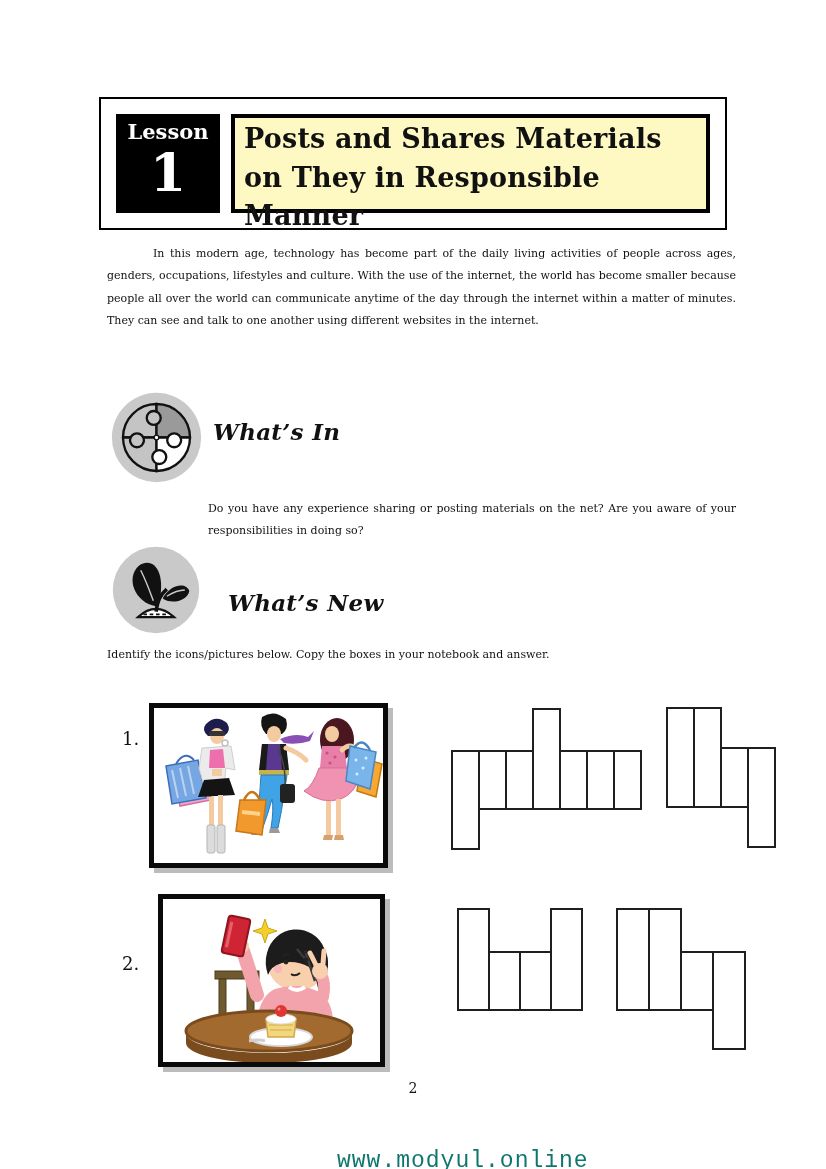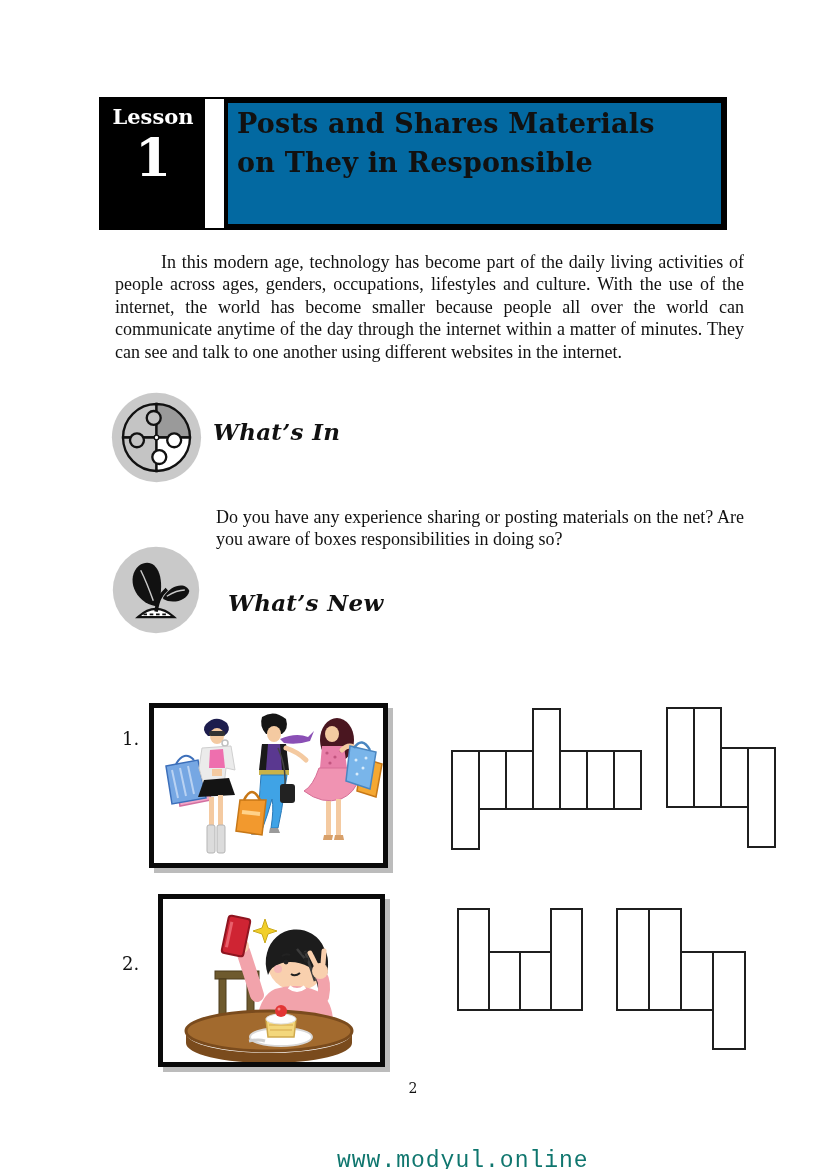--- a/index.html
+++ b/index.html
@@ -2,30 +2,30 @@
 <html><head>
 <meta charset="utf-8">
 <style>
   html,body{margin:0;padding:0;background:#fff;}
   .page{position:relative;width:826px;height:1169px;background:#ffffff;overflow:hidden;
         font-family:"DejaVu Serif",serif;color:#111;}
   .abs{position:absolute;}
 
   
   .lesson-header{left:99px;top:97px;width:628px;height:133px;border:2px solid #000;
-                 padding:0;display:flex;box-sizing:border-box;background:#fff;}
+                 padding:15px;display:flex;box-sizing:border-box;background:#fff;}
   .lesson-cell{width:104px;background:#000;color:#fff;display:flex;flex-direction:column;
                align-items:center;padding-top:5px;box-sizing:border-box;}
   .lesson-label{font-size:21px;font-weight:bold;line-height:26px;}
   .lesson-number{font-size:52px;font-weight:bold;line-height:56px;}
-  .title-cell{flex:1;border:4px solid #000;margin-left:19px;padding:2px 4px 2px 9px;box-sizing:border-box;background:#0369a1;}
+  .title-cell{flex:1;border:4px solid #000;margin-left:11px;padding:2px 4px 2px 9px;box-sizing:border-box;background:#fef9c3;}
   .title-line{font-size:27px;font-weight:bold;line-height:38.5px;letter-spacing:.2px;white-space:nowrap;}
 
   
-  .body-text{font-size:18px;line-height:22.4px;text-align:justify;margin:16px;font-family:Liberation Serif, serif;}
+  .body-text{font-size:11px;line-height:22.4px;text-align:justify;margin:8px;}
   .intro{left:99px;top:235px;width:629px;text-indent:46px;}
   .whatsin-text{left:200px;top:490px;width:528px;}
   .instruction{left:99px;top:636px;width:629px;}
   .section-heading{font-size:23px;font-weight:bold;font-style:italic;letter-spacing:.3px;}
   .h-whatsin{left:213px;top:418px;}
   .h-whatsnew{left:228px;top:571px;margin-top:18px;}
 
   
   .num-label{font-size:18px;}
   .img-frame{border:5px solid #0a0a0a;background:#fff;box-shadow:5px 5px 0 #bcbcbc;box-sizing:border-box;}
@@ -45,53 +45,55 @@
 <div class="page">
 
   <div class="abs lesson-header">
     <div class="lesson-cell">
       <div class="lesson-label">Lesson</div>
       <div class="lesson-number">1</div>
     </div>
     <div class="title-cell">
       <div class="title-line">Posts and Shares Materials</div>
       <div class="title-line">on They in Responsible</div>
+      <div class="title-line">Manner</div>
     </div>
   </div>
 
   <p class="abs body-text intro">In this modern age, technology has become part of the daily living activities of people across ages, genders, occupations, lifestyles and culture. With the use of the internet, the world has become smaller because people all over the world can communicate anytime of the day through the internet within a matter of minutes. They can see and talk to one another using different websites in the internet.</p>
 
   <svg class="abs" style="left:110px;top:391px;" width="93" height="93" viewBox="0 0 100 100">
     <circle cx="50" cy="50" r="48" fill="#c9c9c9"></circle>
     <path d="M50,50 L50,14 A36,36 0 0 0 14,50 Z" fill="#c4c4c4" stroke="#111" stroke-width="2.5"></path>
     <path d="M50,50 L86,50 A36,36 0 0 0 50,14 Z" fill="#9a9a9a" stroke="#111" stroke-width="2.5"></path>
     <path d="M50,50 L14,50 A36,36 0 0 0 50,86 Z" fill="#c4c4c4" stroke="#111" stroke-width="2.5"></path>
     <path d="M50,50 L50,86 A36,36 0 0 0 86,50 Z" fill="#ffffff" stroke="#111" stroke-width="2.5"></path>
     <circle cx="47" cy="29" r="7.5" fill="#c4c4c4" stroke="#111" stroke-width="2.5"></circle>
     <circle cx="29" cy="53" r="7.5" fill="#c4c4c4" stroke="#111" stroke-width="2.5"></circle>
     <circle cx="53" cy="71" r="7.5" fill="#ffffff" stroke="#111" stroke-width="2.5"></circle>
     <circle cx="69" cy="53" r="7.5" fill="#ffffff" stroke="#111" stroke-width="2.5"></circle>
     <circle cx="50" cy="50" r="2.5" fill="#fff" stroke="#111" stroke-width="1.5"></circle>
   </svg>
   <div class="abs section-heading h-whatsin">What’s In</div>
 
-  <p class="abs body-text whatsin-text">Do you have any experience sharing or posting materials on the net? Are you aware of boxes responsibilities in doing so?</p>
+  <p class="abs body-text whatsin-text">Do you have any experience sharing or posting materials on the net? Are you aware of your responsibilities in doing so?</p>
 
   <svg class="abs" style="left:111px;top:545px;" width="90" height="90" viewBox="0 0 100 100">
     <circle cx="50" cy="50" r="48" fill="#c9c9c9"></circle>
     <path d="M30,80 Q50,62 70,80 Z" fill="#fff" stroke="#111" stroke-width="2.5"></path>
     <path d="M36,77 L64,77" stroke="#111" stroke-width="2" stroke-dasharray="4 3"></path>
     <path d="M50,74 C52,62 54,56 62,49" stroke="#111" stroke-width="4" fill="none"></path>
     <path d="M50,68 C26,64 16,36 31,23 C47,12 62,30 53,66 Z" fill="#111"></path>
     <path d="M58,58 C68,42 84,42 87,51 C85,62 68,66 58,60 Z" fill="#111"></path>
     <path d="M47,62 C42,48 38,38 33,28" stroke="#c9c9c9" stroke-width="1.6" fill="none"></path>
     <path d="M62,57 C70,52 76,50 82,50" stroke="#c9c9c9" stroke-width="1.4" fill="none"></path>
   </svg>
   <div class="abs section-heading h-whatsnew">What’s New</div>
 
+  <p class="abs body-text instruction">Identify the icons/pictures below. Copy the boxes in your notebook and answer.</p>
 
   <div class="abs num-label" style="left:122px;top:728px;">1.</div>
   <div class="abs img-frame frame-1">
     <svg width="229" height="155" viewBox="0 0 229 155">
       <rect width="229" height="155" fill="#ffffff"></rect>
 
       <path d="M20,62 L50,56 L57,92 L26,98 Z" fill="#f2a6c8" stroke="#d36fa0" stroke-width="1.5"></path>
       <path d="M12,58 L44,52 L52,90 L18,96 Z" fill="#76a7e3" stroke="#3c6fba" stroke-width="1.5"></path>
       <path d="M18,62 L24,90 M26,60 L32,88 M34,58 L40,86" stroke="#b9d2f2" stroke-width="2"></path>
       <path d="M22,56 Q30,42 40,52" stroke="#3c6fba" stroke-width="2" fill="none"></path>

